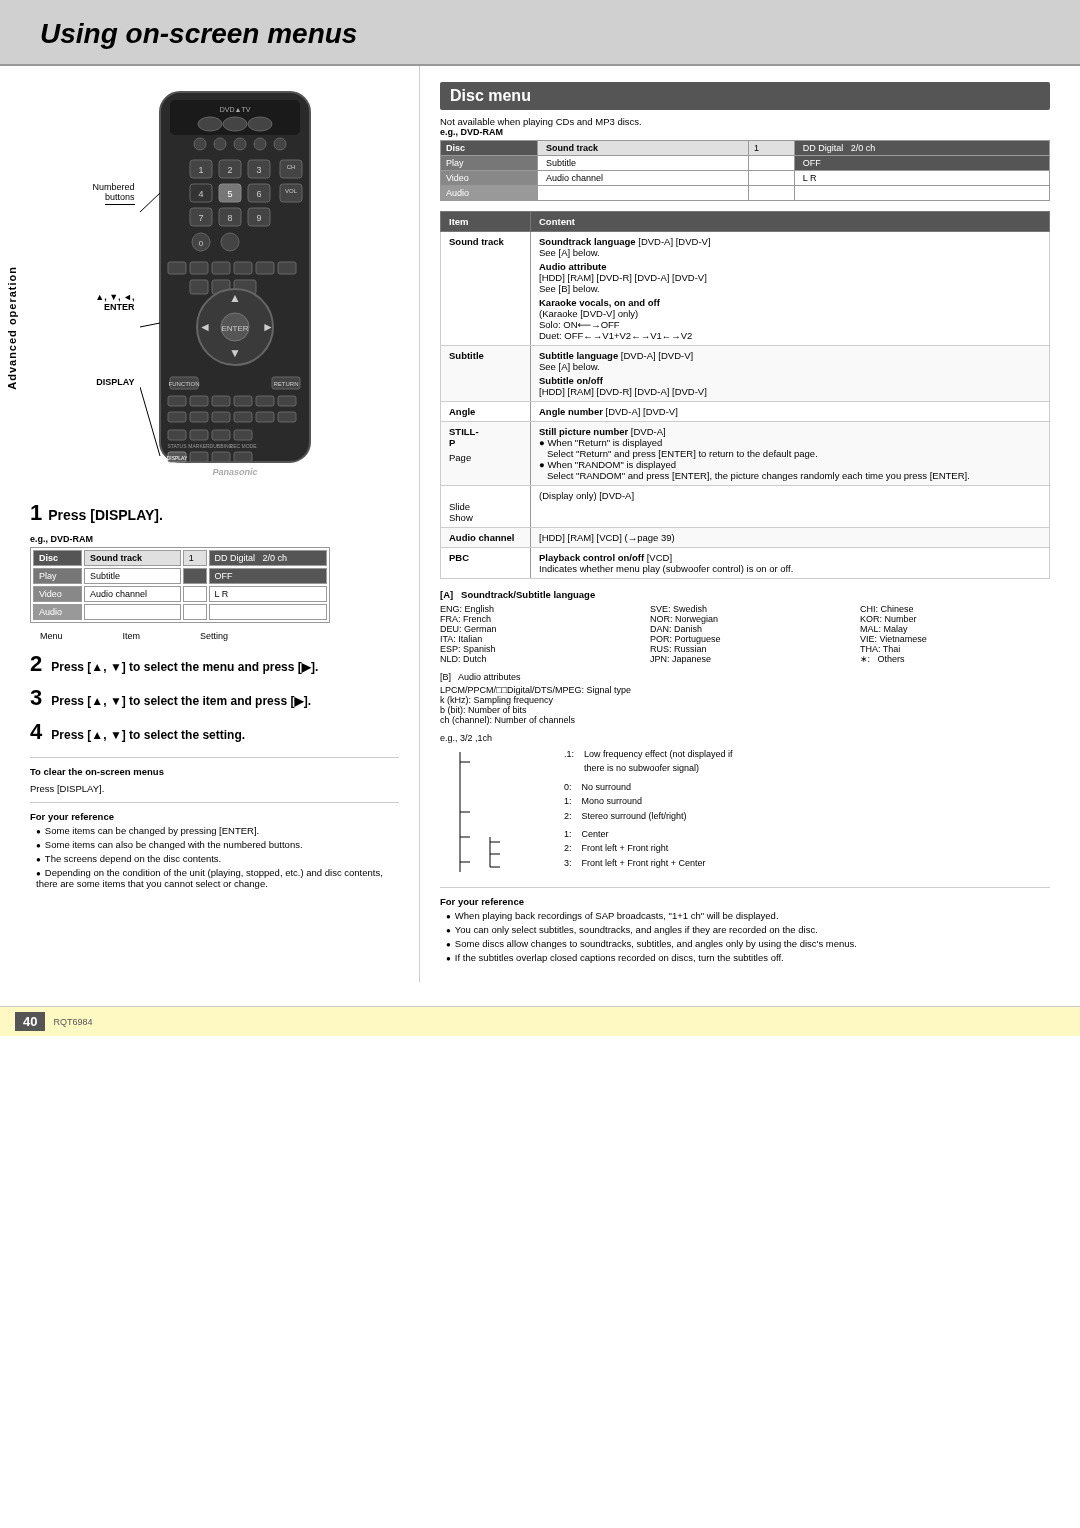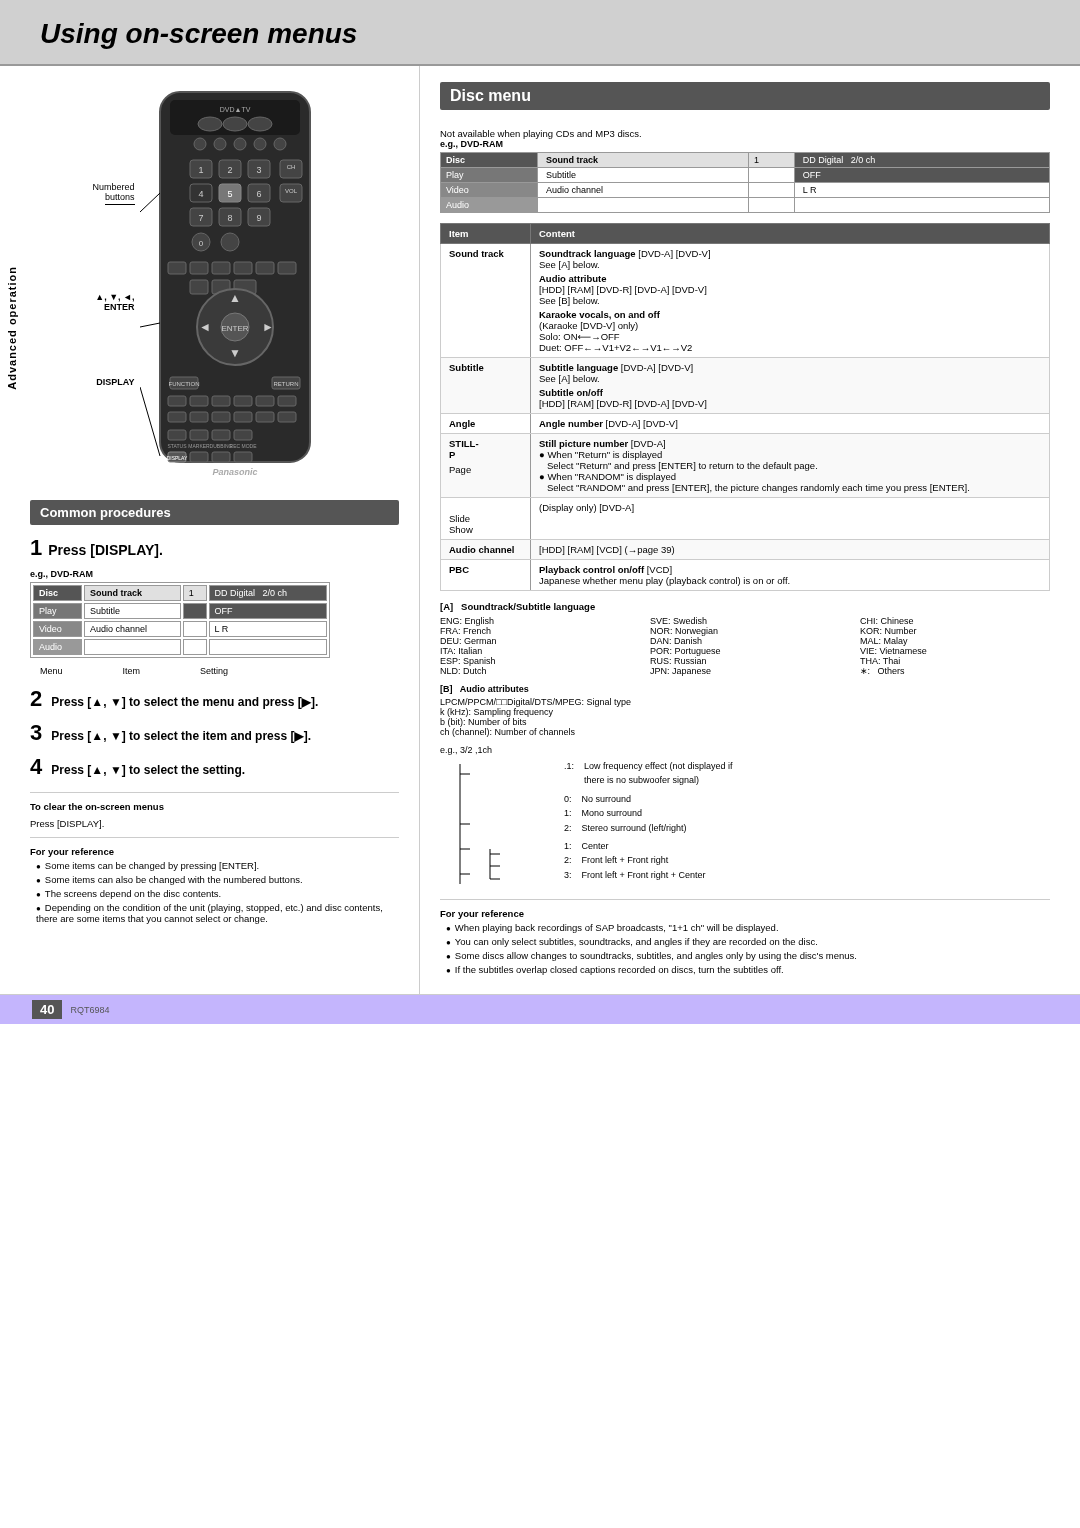--- a/index.html
+++ b/index.html
@@ -117,21 +117,21 @@
       flex: 1;
       padding: 16px 30px 16px 20px;
     }
 
     .disc-menu-header {
       background: #555;
       color: #fff;
       padding: 5px 10px;
       font-size: 16px;
       font-weight: bold;
-      margin-bottom: 18px;
+      margin-bottom: 6px;
       border-radius: 2px;
     }
 
     .not-available {
       font-size: 9.5px;
     }
 
     
     .disc-eg-label {
       font-size: 9px;
@@ -191,21 +191,21 @@
       font-size: 9px;
       margin-bottom: 8px;
     }
 
     
     .audio-attr-section {
       font-size: 9px;
       margin-bottom: 8px;
     }
     .audio-attr-header {
-      font-weight: bold;
+      font-weight: normal;
       margin-bottom: 3px;
     }
 
     
     .channel-diagram {
       margin: 6px 0;
       font-size: 9px;
     }
 
     .for-ref-header {
@@ -355,21 +355,20 @@
 
           <text x="95" y="393" fill="#aaa" font-size="9" text-anchor="middle" font-family="Arial" font-style="italic" font-weight="bold">Panasonic</text>
 
           <line x1="20" y1="111" x2="0" y2="130" stroke="#000" stroke-width="1"></line>
           <line x1="20" y1="241" x2="0" y2="245" stroke="#000" stroke-width="1"></line>
           <line x1="20" y1="374" x2="0" y2="305" stroke="#000" stroke-width="1"></line>
         </svg>
       </div>
     </div>
 
-    <div class="section-header">Common procedures</div>
 
     <div style="display:flex; align-items:baseline; margin-bottom:8px;">
       <span style="font-size:22px; font-weight:bold; margin-right:6px;">1</span>
       <span style="font-size:14px; font-weight:bold;">Press [DISPLAY].</span>
     </div>
 
     <div class="example-label">e.g., DVD-RAM</div>
 
     <table class="dvd-menu-table">
       <tbody>
@@ -536,21 +535,21 @@
         <tr>
           <td>Audio channel</td>
           <td>
             <div>[HDD] [RAM] [VCD] (→page 39)</div>
           </td>
         </tr>
         <tr>
           <td>PBC</td>
           <td>
             <div><strong>Playback control on/off</strong> [VCD]</div>
-            <div>Japanese whether menu play (playback control) is on or off.</div>
+            <div>Indicates whether menu play (subwoofer control) is on or off.</div>
           </td>
         </tr>
       </tbody>
     </table>
 
     <div class="lang-section">
       <div class="lang-header">[A] &nbsp; Soundtrack/Subtitle language</div>
       <div class="lang-table">
         <span>ENG: English</span>
         <span>SVE: Swedish</span>
@@ -618,16 +617,16 @@
       <li>When playing back recordings of SAP broadcasts, "1+1 ch" will be displayed.</li>
       <li>You can only select subtitles, soundtracks, and angles if they are recorded on the disc.</li>
       <li>Some discs allow changes to soundtracks, subtitles, and angles only by using the disc's menus.</li>
       <li>If the subtitles overlap closed captions recorded on discs, turn the subtitles off.</li>
     </ul>
 
   </div>
 
 </div>
 
-<div style="position:relative; height:30px; background:#c4b5fd; border-top:1px solid #ccc; display:flex; align-items:center; padding-left:32px;">
+<div style="position:relative; height:30px; background:#fef9c3; border-top:1px solid #ccc; display:flex; align-items:center; padding-left:15px;margin-top:24px;">
   <span style="background:#555; color:#fff; font-size:13px; font-weight:bold; padding:2px 8px;">40</span>
   <span style="font-size:9px; color:#555; margin-left:8px;">RQT6984</span>
 </div>
 
 </body></html>

